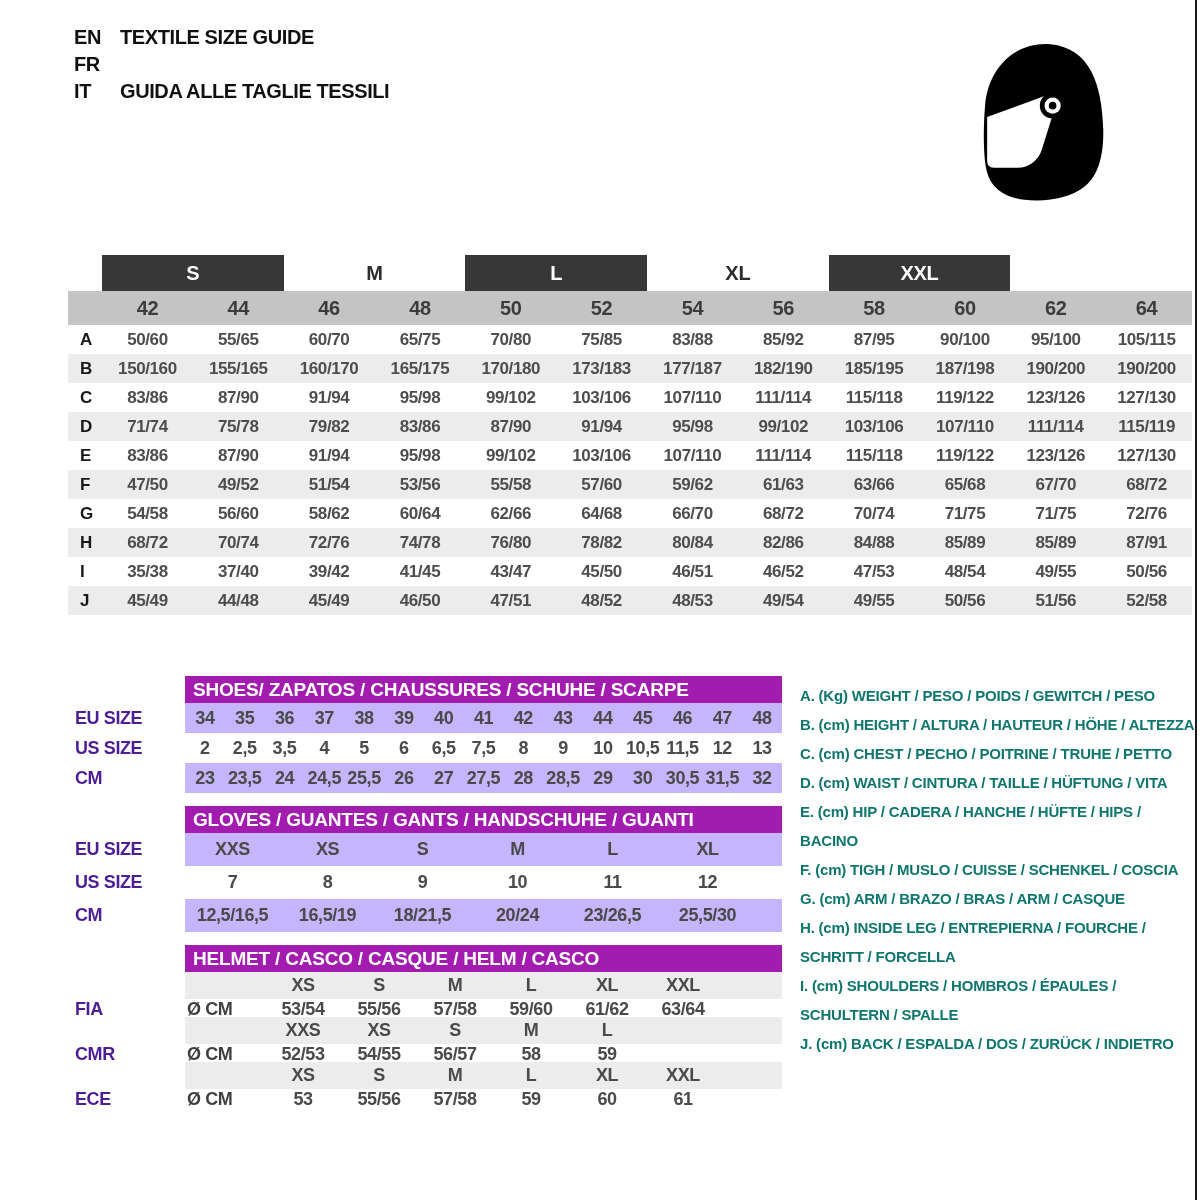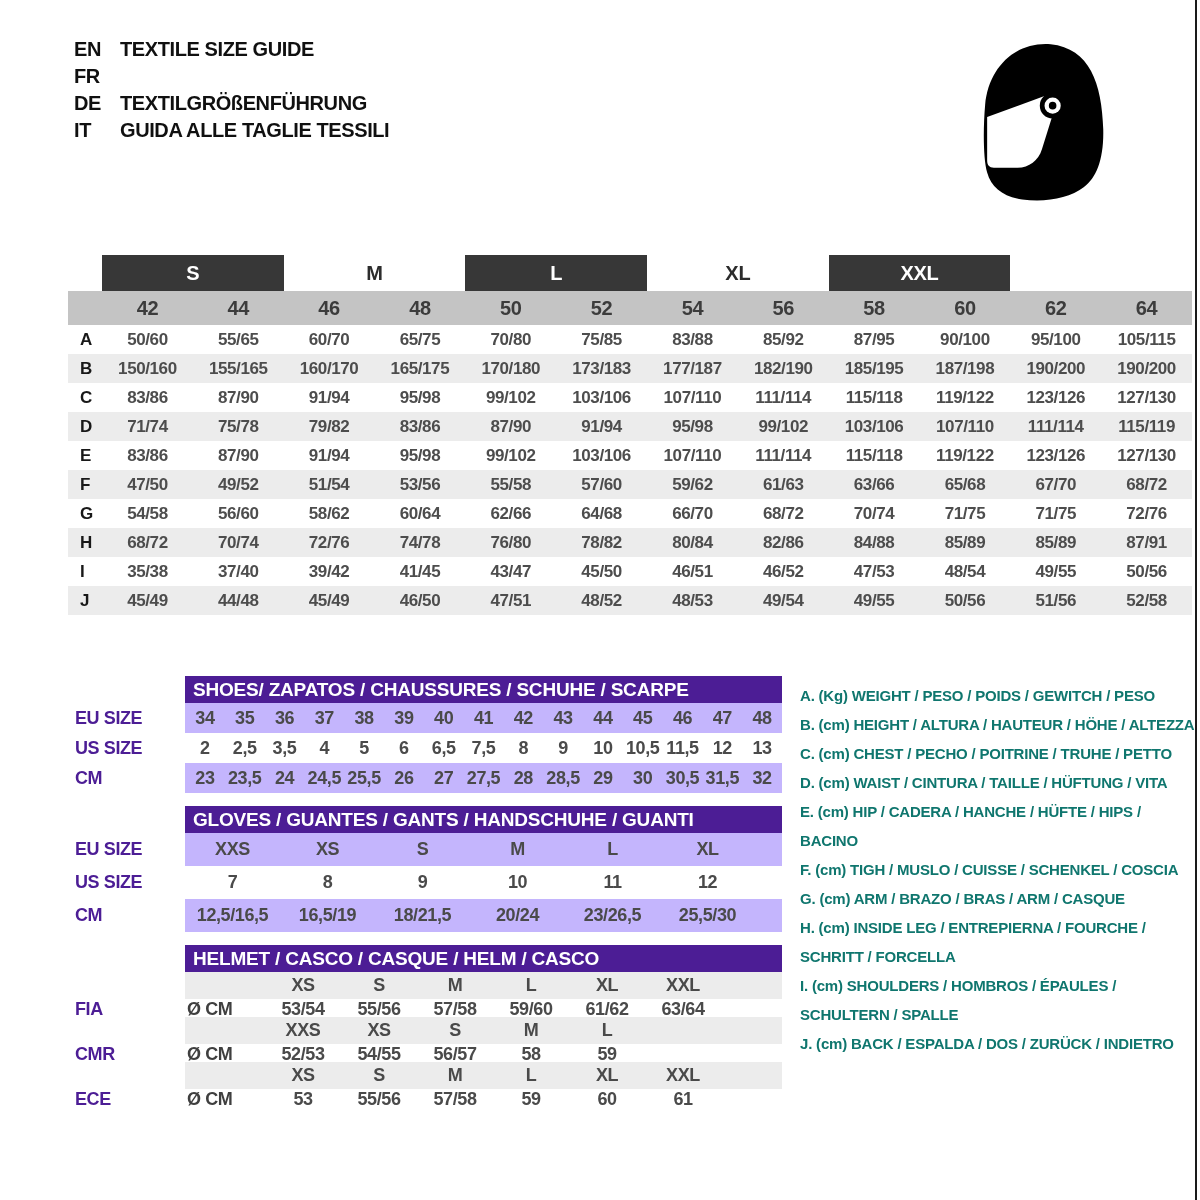--- a/index.html
+++ b/index.html
@@ -1,21 +1,21 @@
 <!DOCTYPE html>
 <html><head>
 <meta charset="utf-8">
 <style>
   *{margin:0;padding:0;box-sizing:border-box}
   html,body{background:#fff}
   .page{position:relative;width:1200px;height:1200px;background:#ffffff;overflow:hidden;
         font-family:"Liberation Sans","DejaVu Sans",sans-serif;color:#111}
 
   
-  .lang-block{position:absolute;left:74px;top:36px}
+  .lang-block{position:absolute;left:74px;top:24px}
   .lang-row{display:grid;grid-template-columns:46px auto;height:27px;align-items:center}
   .lang-code,.lang-title{font-size:20px;font-weight:bold;color:#101010;letter-spacing:-0.4px;white-space:nowrap}
 
   
   .helmet-art{position:absolute;left:975px;top:40px;width:135px;height:165px}
 
   
   .edge-line{position:absolute;left:1195px;top:0;width:2px;height:1200px;background:#1a1a1a}
 
   
@@ -35,21 +35,21 @@
   .numhead{font-size:20px;color:#3c3c3c}
   .mrow{height:29px}
   .mrows > div:nth-of-type(even){background:#ececec}
   .letter{display:flex;align-items:center;padding-left:12px;font-size:17px;font-weight:bold;color:#181818}
   .mrow .cell{font-size:17px;color:#4d4d4d}
   .contents{display:contents}
 
   
   .bottom{position:absolute;left:68px;top:676px;width:714px}
   .btable{margin-bottom:13px}
-  .btitle{margin-left:117px;height:27px;background:#4c1d95;color:#fff;display:flex;align-items:center;
+  .btitle{margin-left:117px;height:27px;background:#a21caf;color:#fff;display:flex;align-items:center;
           padding-left:8px;font-size:19px;font-weight:bold;letter-spacing:-0.2px;white-space:nowrap}
   .brow{display:grid;grid-template-columns:117px 597px}
   .rlabel{display:flex;align-items:center;font-size:18px;font-weight:bold;color:#4c1d95;
           padding-left:7px;letter-spacing:-0.4px;white-space:nowrap}
   .rcells{display:grid}
   .rcells.shaded{background:#c4b5fd}
   .shoes .brow{height:30px}
   .shoes .rcells{grid-template-columns:repeat(15,1fr)}
   .shoes .cell{font-size:18px;color:#4a4a4a}
   .gloves .brow{height:33px}
@@ -76,24 +76,20 @@
       <div class="lang-row">
         <span class="lang-code">EN</span>
         <span class="lang-title">TEXTILE SIZE GUIDE</span>
       </div>
 
 
       <div class="lang-row">
         <span class="lang-code">FR</span>
       </div>
 
-      <div class="lang-row">
-        <span class="lang-code">DE</span>
-        <span class="lang-title">TEXTILGRÖßENFÜHRUNG</span>
-      </div>
 
       <div class="lang-row">
         <span class="lang-code">IT</span>
         <span class="lang-title">GUIDA ALLE TAGLIE TESSILI</span>
       </div>
     </div>
 
   <div class="helmet-art">
     <svg viewBox="0 0 100 122" width="135" height="165" aria-hidden="true">
       <path d="M56 3 C30 1 10 20 7.5 48 C6 65 6 88 9 98 C12 109 21 116 35 118 C52 120.5 70 117 80.5 109 C90 102 95.5 88 95 66 C94 32 85 6 56 3 Z" fill="#000"></path>

